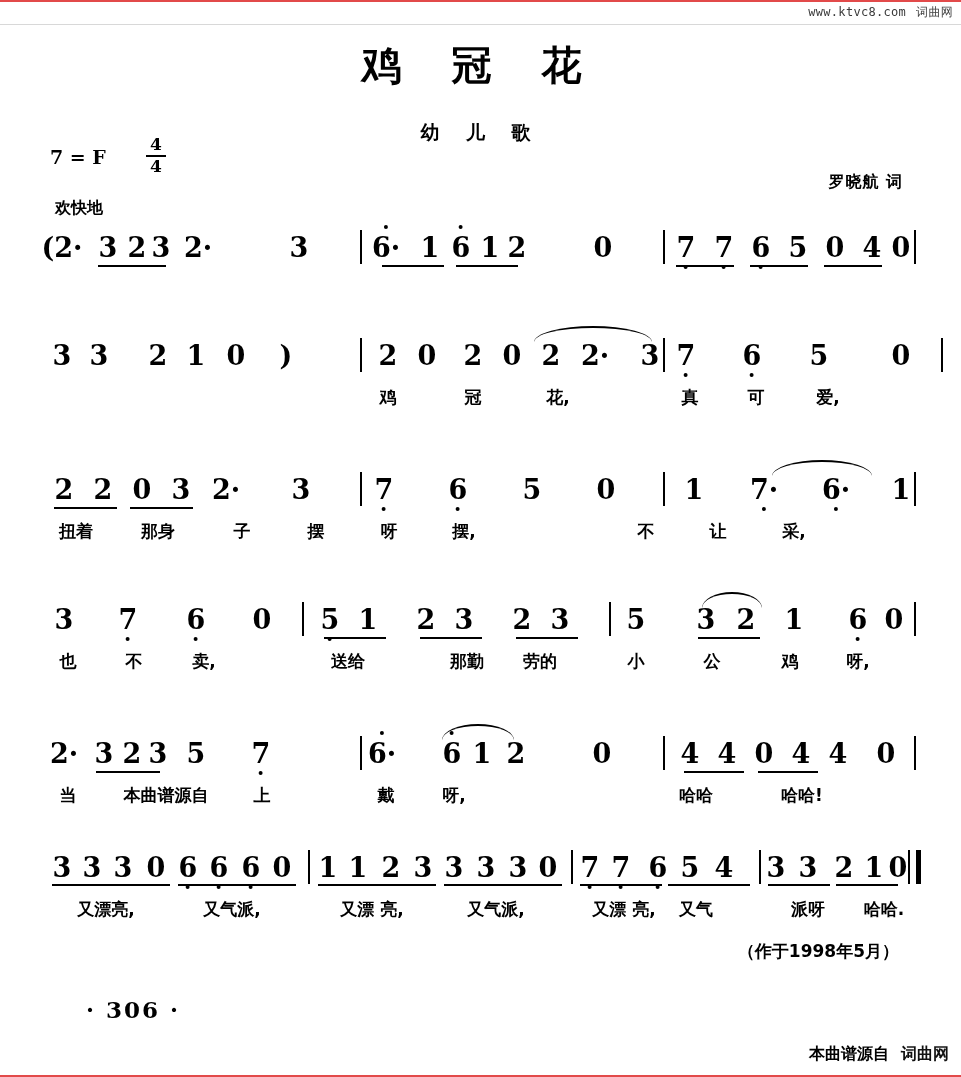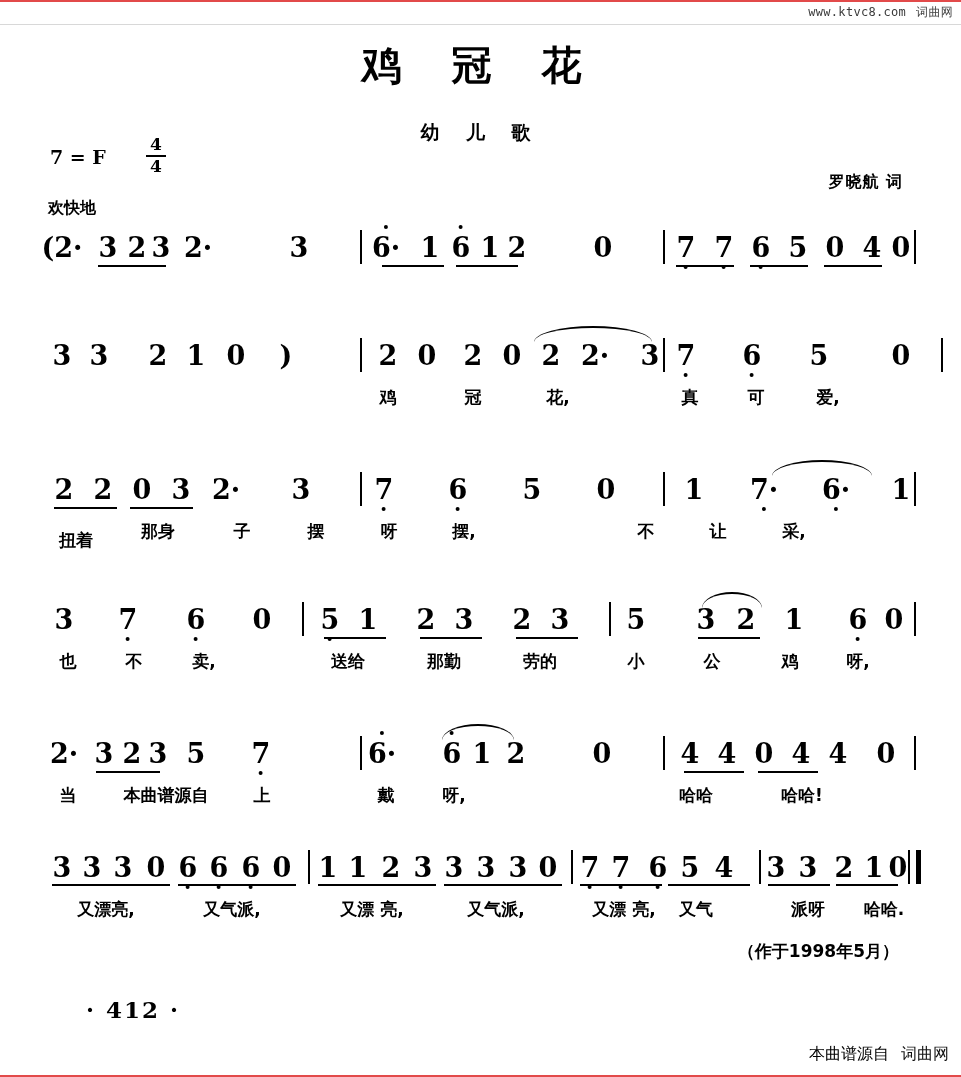--- a/index.html
+++ b/index.html
@@ -71,21 +71,21 @@
     font-size: 17px;
     font-weight: bold;
     line-height: 1.05;
     text-align: center;
     font-family: "DejaVu Serif", serif;
   }
   .meter .num { display:block; }
   .meter .bar { display:block; width: 20px; height: 2px; background:#000; margin: 1px 0; }
   .tempo {
     position: absolute;
-    top: 198px; left: 48px;
+    top: 198px; left: 55px;
     font-size: 16px;
     font-weight: bold;
     font-family: "DejaVu Sans", sans-serif;
   }
   .composer {
     position: absolute;
     top: 172px; right: 58px;
     font-size: 16px;
     font-weight: bold;
     font-family: "DejaVu Sans", sans-serif;
@@ -194,21 +194,21 @@
   .bottombar {
     position: absolute;
     left: 0; right: 0; bottom: 0;
     height: 40px;
     border-bottom: 2px solid #e24a4a;
   }
   .bottom-text {
     position: absolute;
     right: 12px; bottom: 10px;
     font-size: 16px;
-    font-weight: normal;
+    font-weight: bold;
     font-family: "DejaVu Sans", sans-serif;
   }
   .bottom-text .brand { margin-left: 12px; color: #111; }
 </style>
 </head>
 <body>
 
 <div class="topbar">
   <div class="topbar-inner">
     <span>www.ktvc8.com</span><span class="cn">词曲网</span>
@@ -319,21 +319,21 @@
     <span class="tok" style="left:412px;"><span class="g dn">6</span></span>
     <span class="tok" style="left:486px;"><span class="g">5</span></span>
     <span class="tok" style="left:560px;"><span class="g">0</span></span>
 
     <span class="tok" style="left:648px;"><span class="g">1</span></span>
     <span class="tok" style="left:718px;"><span class="g dn">7·</span></span>
     <span class="tok" style="left:790px;"><span class="g dn">6·</span></span>
     <span class="tok" style="left:855px;"><span class="g">1</span></span>
   </div>
   <div class="lyricrow">
-    <span class="lyr" style="left:30px;margin-top:9px;">扭着</span>
+    <span class="lyr" style="left:30px;">扭着</span>
     <span class="lyr" style="left:112px;">那身</span>
     <span class="lyr" style="left:196px;">子</span>
     <span class="lyr" style="left:270px;">摆</span>
     <span class="lyr" style="left:343px;">呀</span>
     <span class="lyr" style="left:418px;">摆,</span>
     <span class="lyr" style="left:600px;">不</span>
     <span class="lyr" style="left:672px;">让</span>
     <span class="lyr" style="left:748px;">采,</span>
   </div>
 </div>
@@ -366,21 +366,21 @@
     <span class="tok" style="left:700px;"><span class="g">2</span></span>
     <span class="tok" style="left:748px;"><span class="g">1</span></span>
     <span class="tok" style="left:812px;"><span class="g dn">6</span></span>
     <span class="tok" style="left:848px;"><span class="g">0</span></span>
   </div>
   <div class="lyricrow">
     <span class="lyr" style="left:22px;">也</span>
     <span class="lyr" style="left:88px;">不</span>
     <span class="lyr" style="left:158px;">卖,</span>
     <span class="lyr" style="left:302px;">送给</span>
-    <span class="lyr" style="left:398px;">那勤</span>
+    <span class="lyr" style="left:421px;">那勤</span>
     <span class="lyr" style="left:494px;">劳的</span>
     <span class="lyr" style="left:590px;">小</span>
     <span class="lyr" style="left:666px;">公</span>
     <span class="lyr" style="left:744px;">鸡</span>
     <span class="lyr" style="left:812px;">呀,</span>
   </div>
 </div>
 
 <div class="system" style="top:738px;">
   <div class="noterow">
@@ -476,19 +476,19 @@
     <span class="lyr" style="left:326px;">又漂 亮,</span>
     <span class="lyr" style="left:450px;">又气派,</span>
     <span class="lyr" style="left:578px;">又漂 亮,</span>
     <span class="lyr" style="left:650px;">又气</span>
     <span class="lyr" style="left:762px;">派呀</span>
     <span class="lyr" style="left:838px;">哈哈.</span>
   </div>
 </div>
 
 <div class="footnote">（作于1998年5月）</div>
-<div class="pagenum">· 412 ·</div>
+<div class="pagenum">· 306 ·</div>
 
 <div class="bottombar">
   <div class="bottom-text">
     <span>本曲谱源自</span><span class="brand">词曲网</span>
   </div>
 </div>
 
 </body></html>

